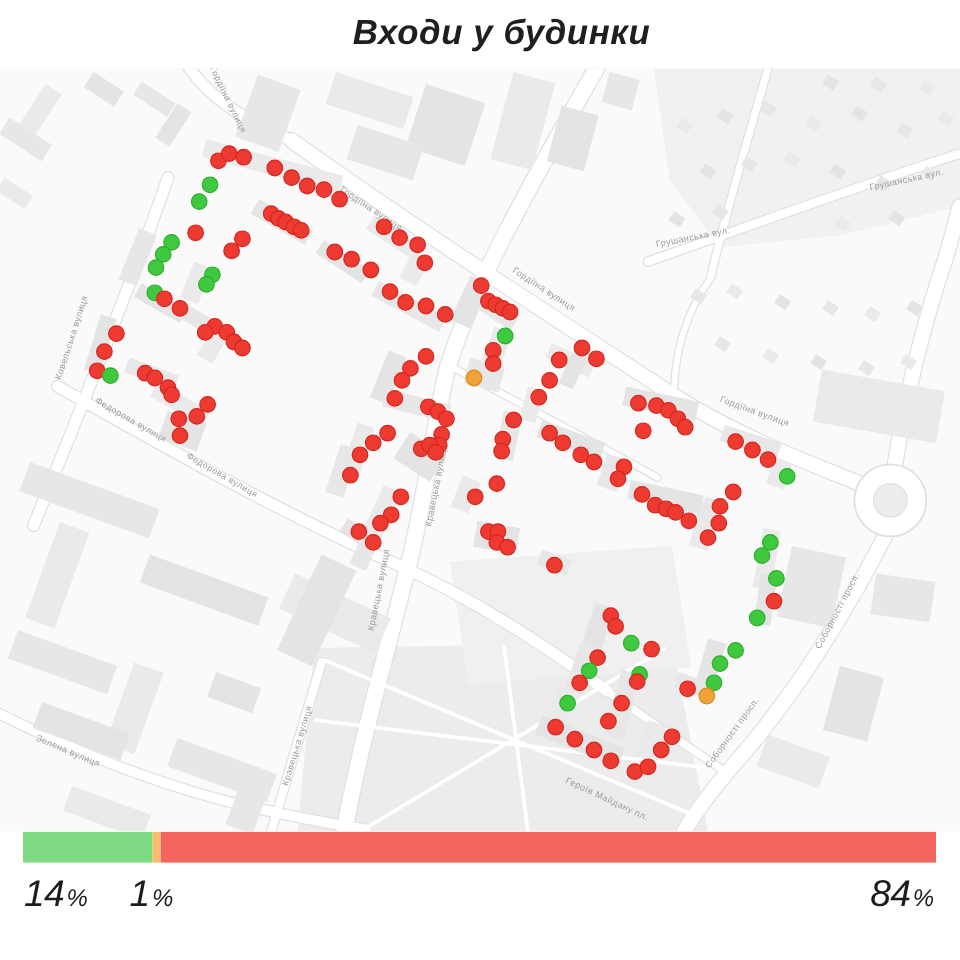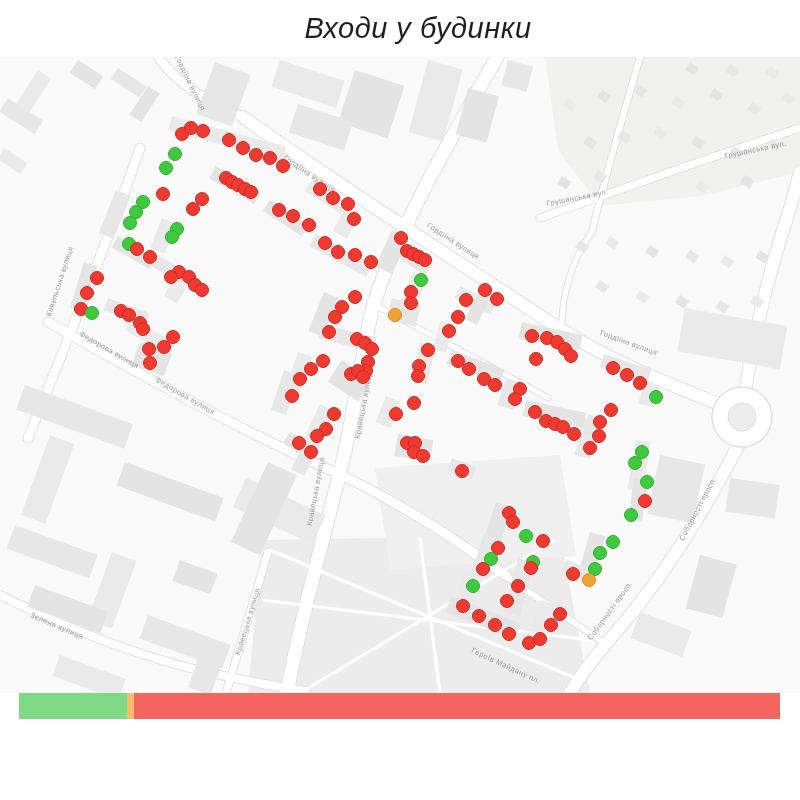--- a/index.html
+++ b/index.html
@@ -1,20 +1,20 @@
 <!DOCTYPE html>
 <html><head>
 <meta charset="utf-8">
 <style>
   html,body{margin:0;padding:0;background:#ffffff;}
   body{width:800px;height:800px;overflow:hidden;font-family:"Liberation Sans",sans-serif;}
   .page{position:relative;width:800px;height:800px;background:#fff;}
   .title{
     margin:0;height:57px;display:flex;align-items:center;justify-content:center;
-    font-size:29px;font-style:italic;font-weight:400;color:#1f1f1f;letter-spacing:.5px;padding-left:36px;
+    font-size:29px;font-style:italic;font-weight:700;color:#1f1f1f;letter-spacing:.5px;padding-left:36px;
   }
   .map-wrap{position:relative;width:800px;height:636px;background:#fafafa;}
   .map-wrap svg{display:block;}
   .bar{display:flex;height:26px;margin:0 20px 0 19px;overflow:hidden;}
   .seg{height:100%;}
   .bar-labels{position:relative;height:81px;}
   .pct{
     position:absolute;top:8px;font-size:31px;font-style:italic;color:#1c1c1c;
     letter-spacing:-.5px;white-space:nowrap;
   }
@@ -364,13 +364,18 @@
         </g>
     </svg>
   </div>
 
   <div class="bar">
     <div class="seg" id="seg-green" style="flex-grow: 14; background: rgb(126, 219, 132);"></div>
     <div class="seg" id="seg-orange" style="flex-grow: 1; background: rgb(246, 189, 112);"></div>
     <div class="seg" id="seg-red" style="flex-grow: 84; background: rgb(244, 101, 95);"></div>
   </div>
 
+  <div class="bar-labels">
+    <div class="pct pct-green"><span>14</span><span class="sign">%</span></div>
+    <div class="pct pct-orange"><span>1</span><span class="sign">%</span></div>
+    <div class="pct pct-red"><span>84</span><span class="sign">%</span></div>
+  </div>
 </div>
 
 </body></html>

